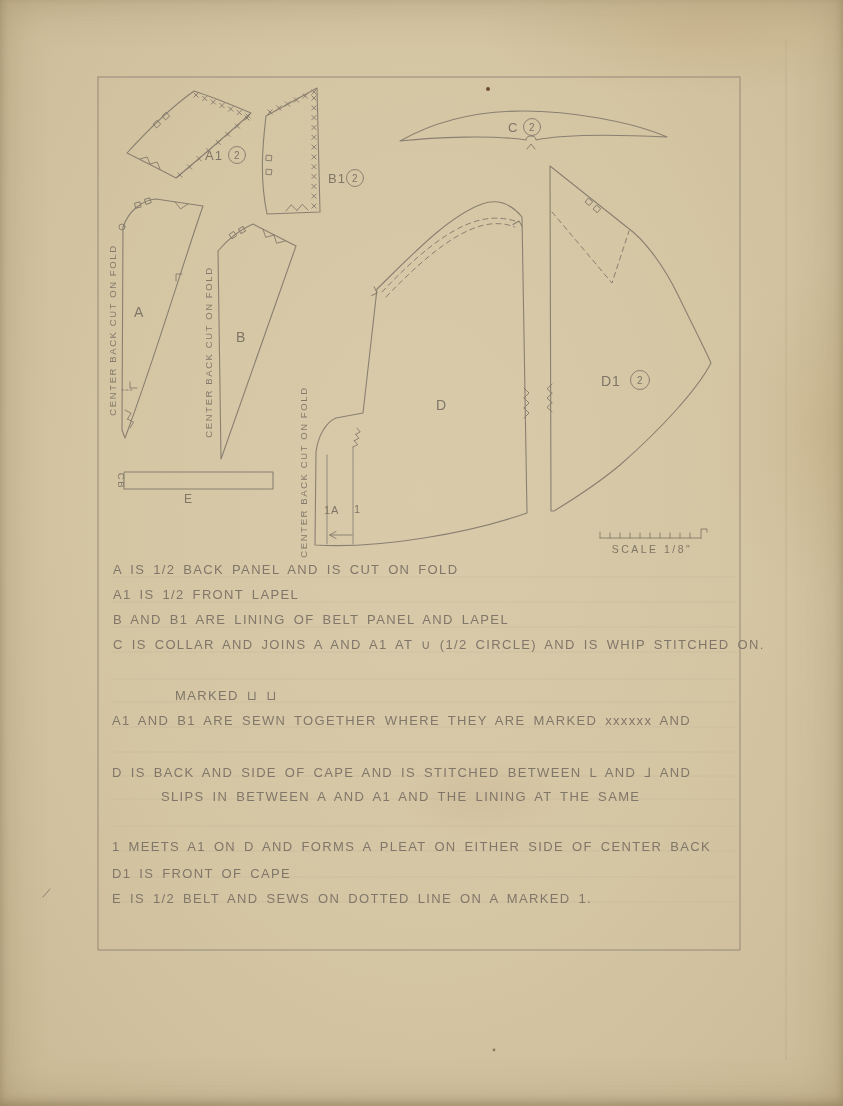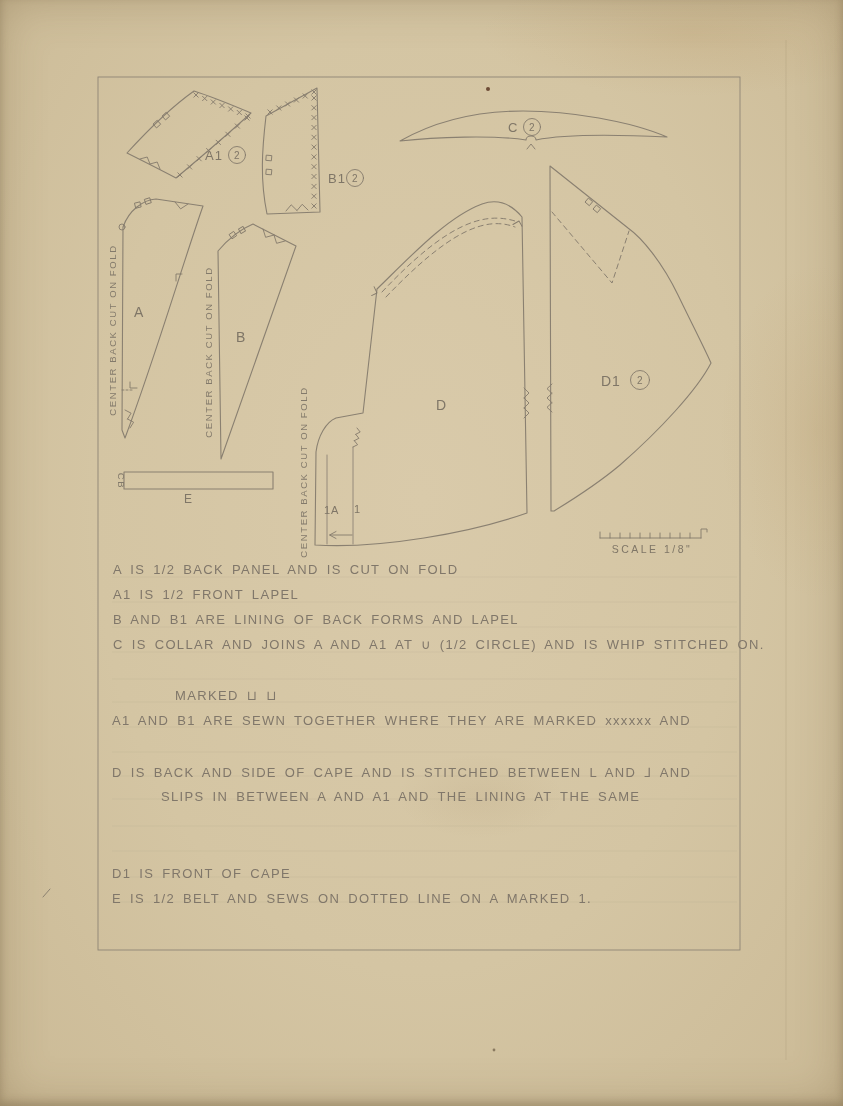--- a/index.html
+++ b/index.html
@@ -184,22 +184,23 @@
     <text class="scaletext" text-anchor="middle" x="652" y="553">SCALE 1/8"</text>
 
     <circle cx="488" cy="89" r="2" fill="#6d4c36"></circle>
     <circle cx="494" cy="1050" r="1.4" fill="#8a7a60"></circle>
     <path class="pdeco" d="M43,897 L50,889"></path>
   </svg>
 
   <div class="instructions">
     <div class="iline" style="left:113px;top:562px">A IS 1/2 BACK PANEL AND IS CUT ON FOLD</div>
     <div class="iline" style="left:113px;top:587px">A1 IS 1/2 FRONT LAPEL</div>
-    <div class="iline" style="left:113px;top:612px">B AND B1 ARE LINING OF BACK FORMS AND LAPEL</div>
+    <div class="iline" style="left:113px;top:612px">B AND B1 ARE LINING OF BELT PANEL AND LAPEL</div>
     <div class="iline" style="left:113px;top:637px">C IS COLLAR AND JOINS A AND A1 AT ∪ (1/2 CIRCLE) AND IS WHIP STITCHED ON.</div>
     <div class="iline" style="left:175px;top:688px">MARKED ⊔ ⊔</div>
     <div class="iline" style="left:112px;top:713px">A1 AND B1 ARE SEWN TOGETHER WHERE THEY ARE MARKED xxxxxx AND</div>
     <div class="iline" style="left:112px;top:763px">D IS BACK AND SIDE OF CAPE AND IS STITCHED BETWEEN L AND ⅃ AND</div>
     <div class="iline" style="left:161px;top:789px">SLIPS IN BETWEEN A AND A1 AND THE LINING AT THE SAME</div>
+    <div class="iline" style="left:112px;top:839px">1 MEETS A1 ON D AND FORMS A PLEAT ON EITHER SIDE OF CENTER BACK</div>
     <div class="iline" style="left:112px;top:866px">D1 IS FRONT OF CAPE</div>
     <div class="iline" style="left:112px;top:891px">E IS 1/2 BELT AND SEWS ON DOTTED LINE ON A MARKED 1.</div>
   </div>
 </div>
 
 </body></html>

